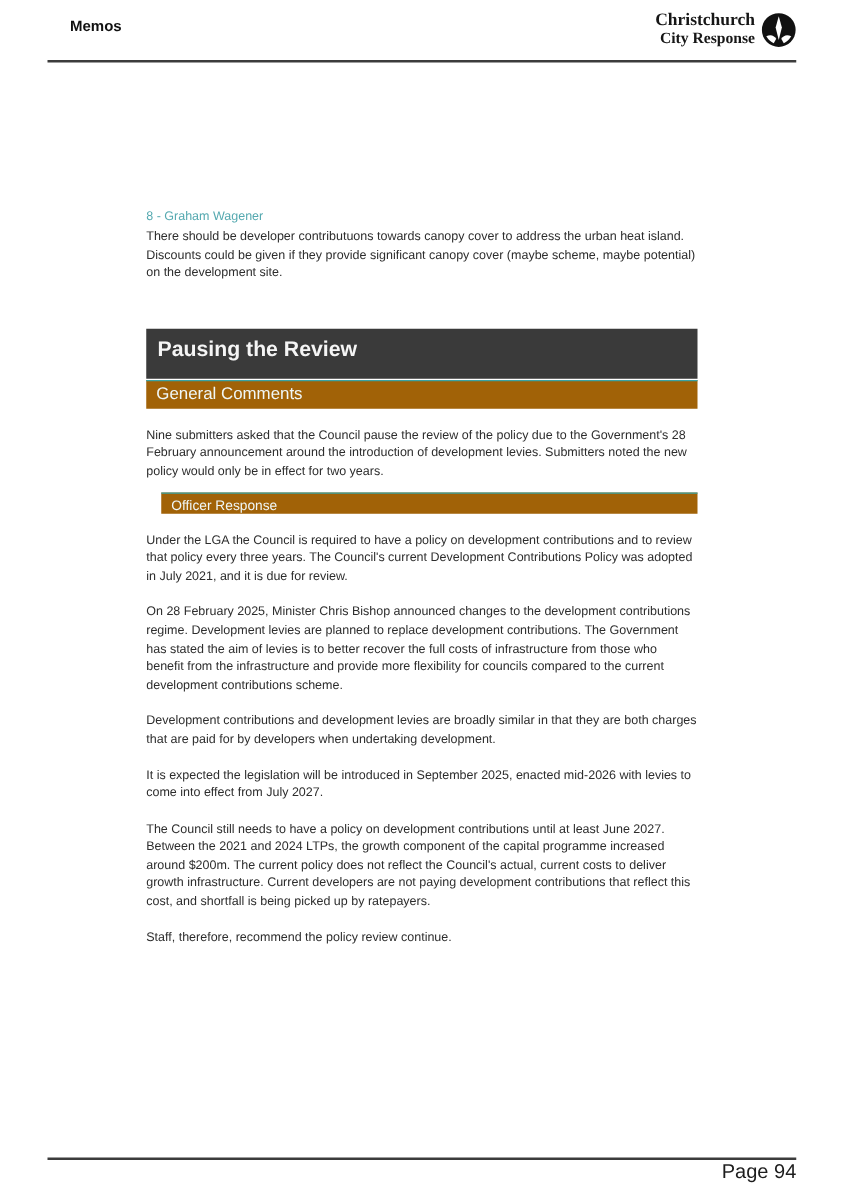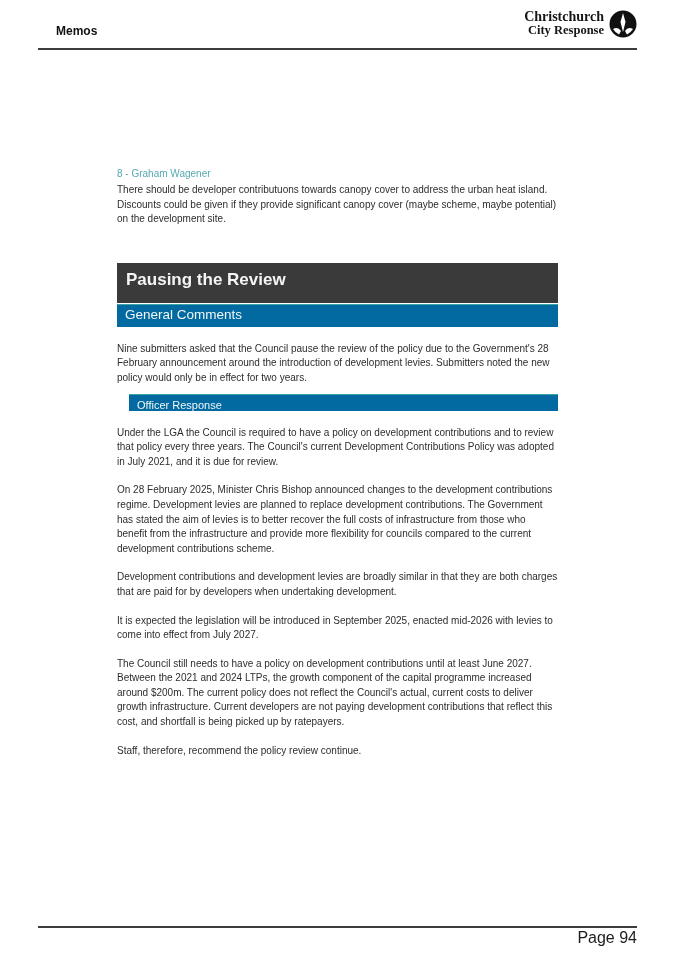--- a/index.html
+++ b/index.html
@@ -8,21 +8,21 @@
     background: #ffffff;
     font-family: "Liberation Sans", "DejaVu Sans", sans-serif;
     position: relative;
     overflow: hidden;
     color: #2d2d2d;
   }
 
   
   .page-header { position: absolute; top: 0; left: 0; right: 0; height: 50px; }
   .memo-title {
-    position: absolute; left: 56px; top: 24px;
+    position: absolute; left: 56px; top: 14px;
     font-size: 12px; font-weight: bold; color: #111;
   }
   .logo-block {
     position: absolute; right: 38px; top: 10px;
     display: flex; align-items: flex-start; gap: 5px;
   }
   .logo-text {
     text-align: right;
     font-family: "Liberation Serif", "DejaVu Serif", serif;
     font-weight: bold; color: #161616; line-height: 1.02;
@@ -46,21 +46,21 @@
   }
 
   .title-banner {
     margin-top: 36px;
     background: #3a3a3a;
     color: #f5f5f5;
     font-size: 17px; font-weight: bold;
     padding: 7px 9px 13px 9px;
   }
   .band {
-    background: #0369a1;
+    background: #a16207;
     border-top: 1.5px solid #3aa3a3;
     color: #f0f7f7;
     margin-top: 1px;
   }
   .band-small {
     font-size: 13.5px;
     padding: 2px 8px 5px 8px;
   }
   .band-large {
     font-size: 11px;

